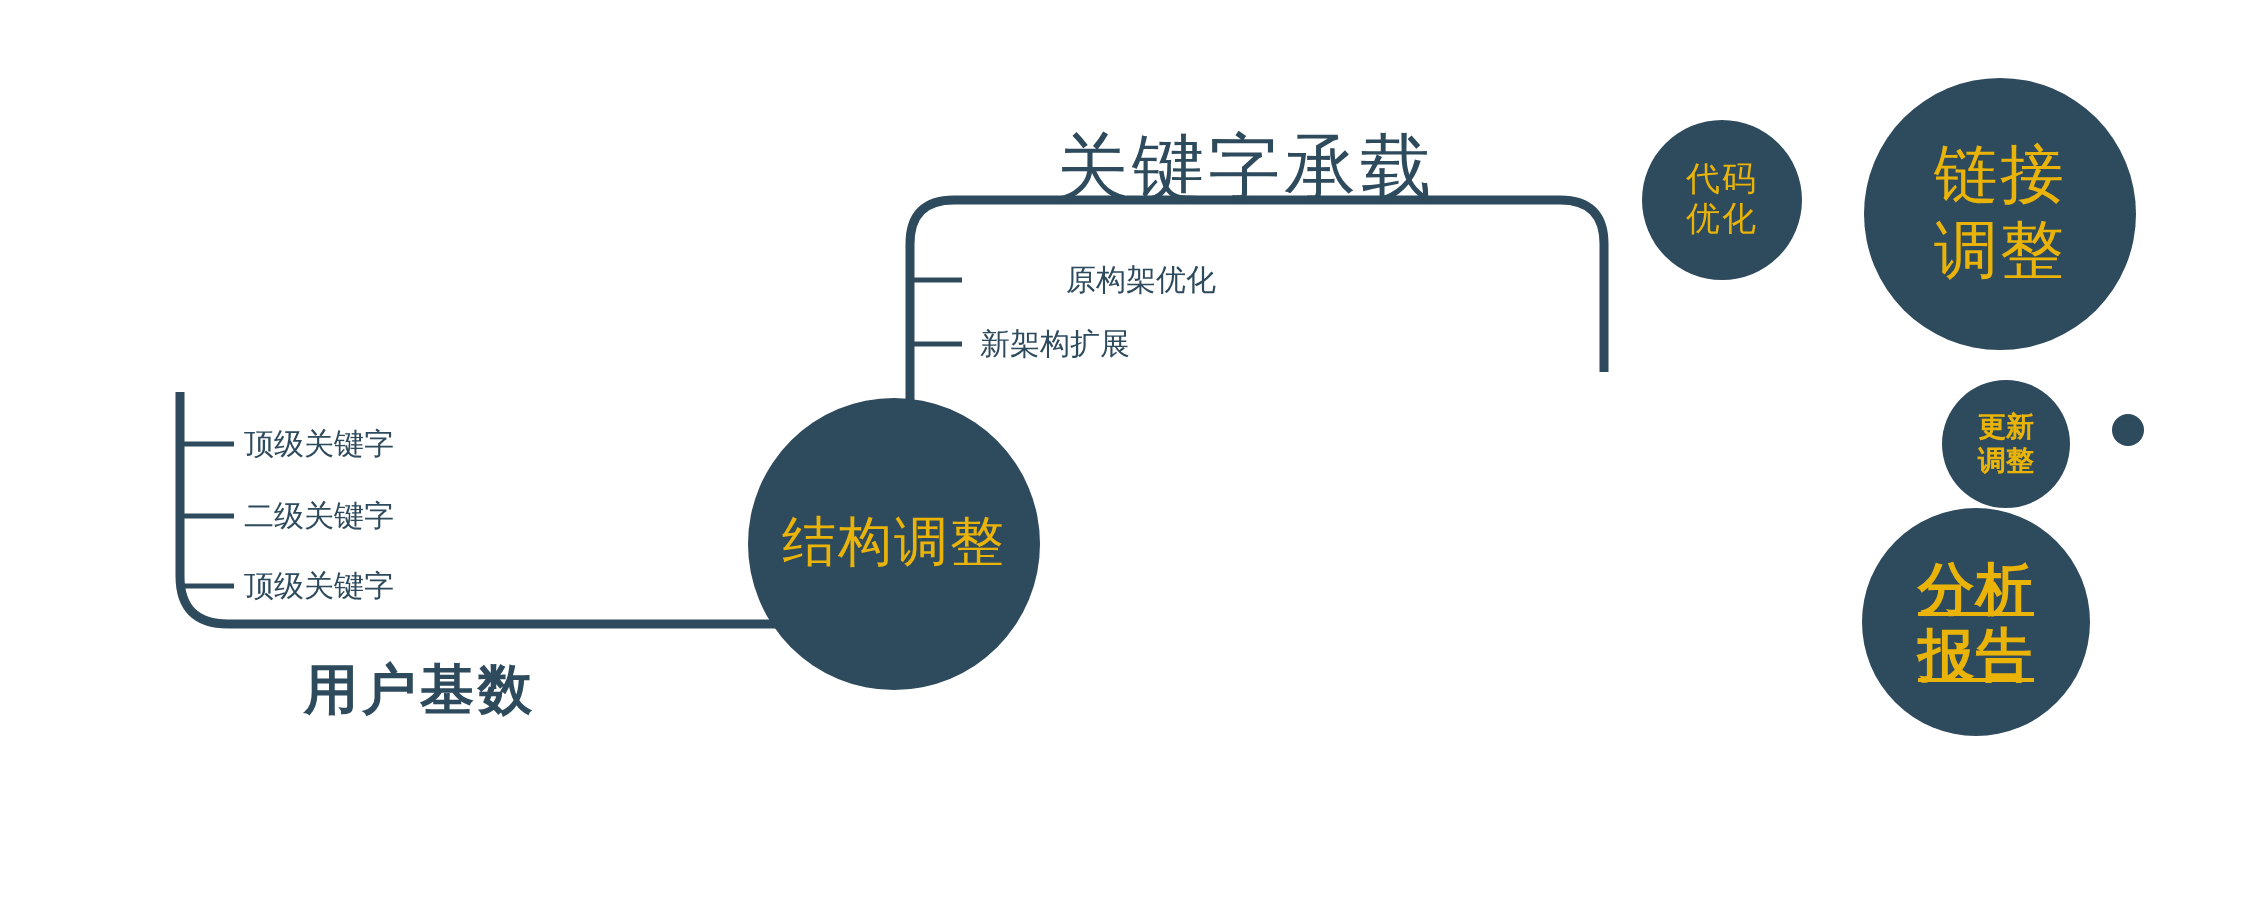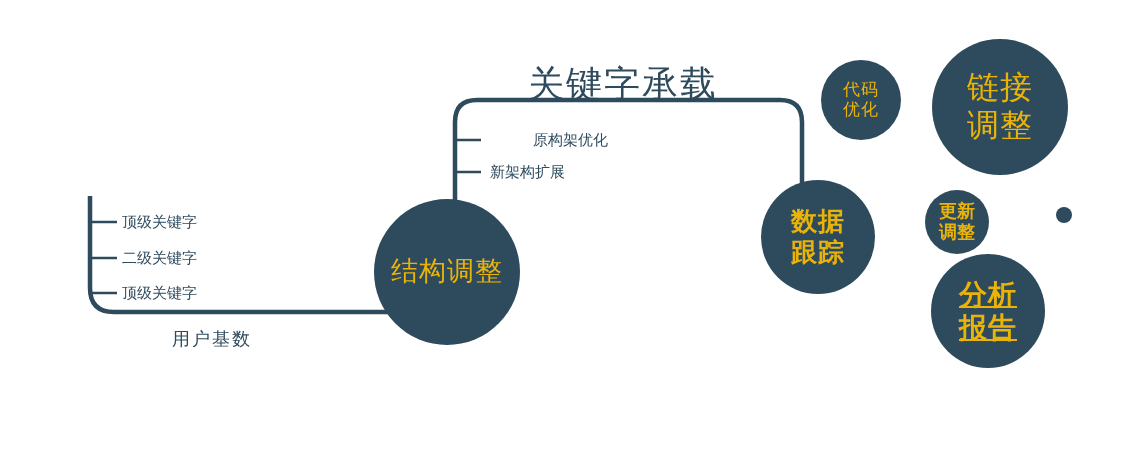--- a/index.html
+++ b/index.html
@@ -28,21 +28,21 @@
     justify-content:center;
     text-align:center;
     line-height:1.18;
     letter-spacing:1px;
   }
   .node-traffic{left:17px;top:60px;width:146px;height:146px;font-size:27px;}
   .node-structure{left:374px;top:199px;width:146px;height:146px;font-size:27px;text-align:center;}
   .node-data-tracking{left:761px;top:180px;width:114px;height:114px;font-size:26px;font-weight:600;}
   .node-code-opt{left:821px;top:60px;width:80px;height:80px;font-size:17px;}
   .node-link-adjust{left:932px;top:39px;width:136px;height:136px;font-size:32px;}
-  .node-update-adjust{left:925px;top:190px;width:64px;height:64px;font-size:18px;font-weight:700;letter-spacing:0;}
+  .node-update-adjust{left:971px;top:190px;width:64px;height:64px;font-size:14px;font-weight:700;letter-spacing:0;}
   .node-analysis-report{left:931px;top:254px;width:114px;height:114px;font-size:28px;font-weight:700;text-decoration:underline;}
   .dot{
     position:absolute;left:1056px;top:207px;width:16px;height:16px;
     border-radius:50%;background:var(--primary);
   }
   .branch-label{
     position:absolute;
     color:var(--primary);
     font-size:15px;
     white-space:nowrap;
@@ -51,21 +51,21 @@
   .bl-t1{left:122px;top:249px;}
   .bl-t2{left:122px;top:284px;}
   .bl-s0{left:490px;top:131px;margin-left:43px;}
   .bl-s1{left:490px;top:163px;}
   .edge-label{
     position:absolute;
     color:var(--primary);
     white-space:nowrap;
   }
   .lbl-keyword-carry{left:528px;top:60px;font-size:36px;font-weight:400;letter-spacing:2px;text-align:right;}
-  .lbl-user-base{left:172px;top:327px;font-size:18px;font-weight:400;letter-spacing:2px;}
+  .lbl-user-base{left:152px;top:327px;font-size:27px;font-weight:700;letter-spacing:2px;}
   .lbl-effect-period{left:888px;top:405px;font-size:28px;font-weight:500;letter-spacing:2px;}
 </style>
 </head>
 <body>
 
 <div class="canvas">
 
   <svg class="connectors" width="1130" height="450" viewBox="0 0 1130 450" aria-hidden="true">
     <path class="edge" d="M90 196 V288 Q90 312 114 312 H400"></path>
     <path class="tick" d="M92 222 H117"></path>
@@ -74,24 +74,20 @@
     <path class="edge" d="M455 210 V122 Q455 100 477 100 H780 Q802 100 802 122 V186"></path>
     <path class="tick" d="M457 140 H481"></path>
     <path class="tick" d="M457 172 H481"></path>
   </svg>
 
 
   <div class="node node-structure">
     <span>结构调整</span>
   </div>
 
-  <div class="node node-data-tracking">
-    <span>数据</span>
-    <span>跟踪</span>
-  </div>
 
   <div class="node node-code-opt">
     <span>代码</span>
     <span>优化</span>
   </div>
 
   <div class="node node-link-adjust">
     <span>链接</span>
     <span>调整</span>
   </div>

